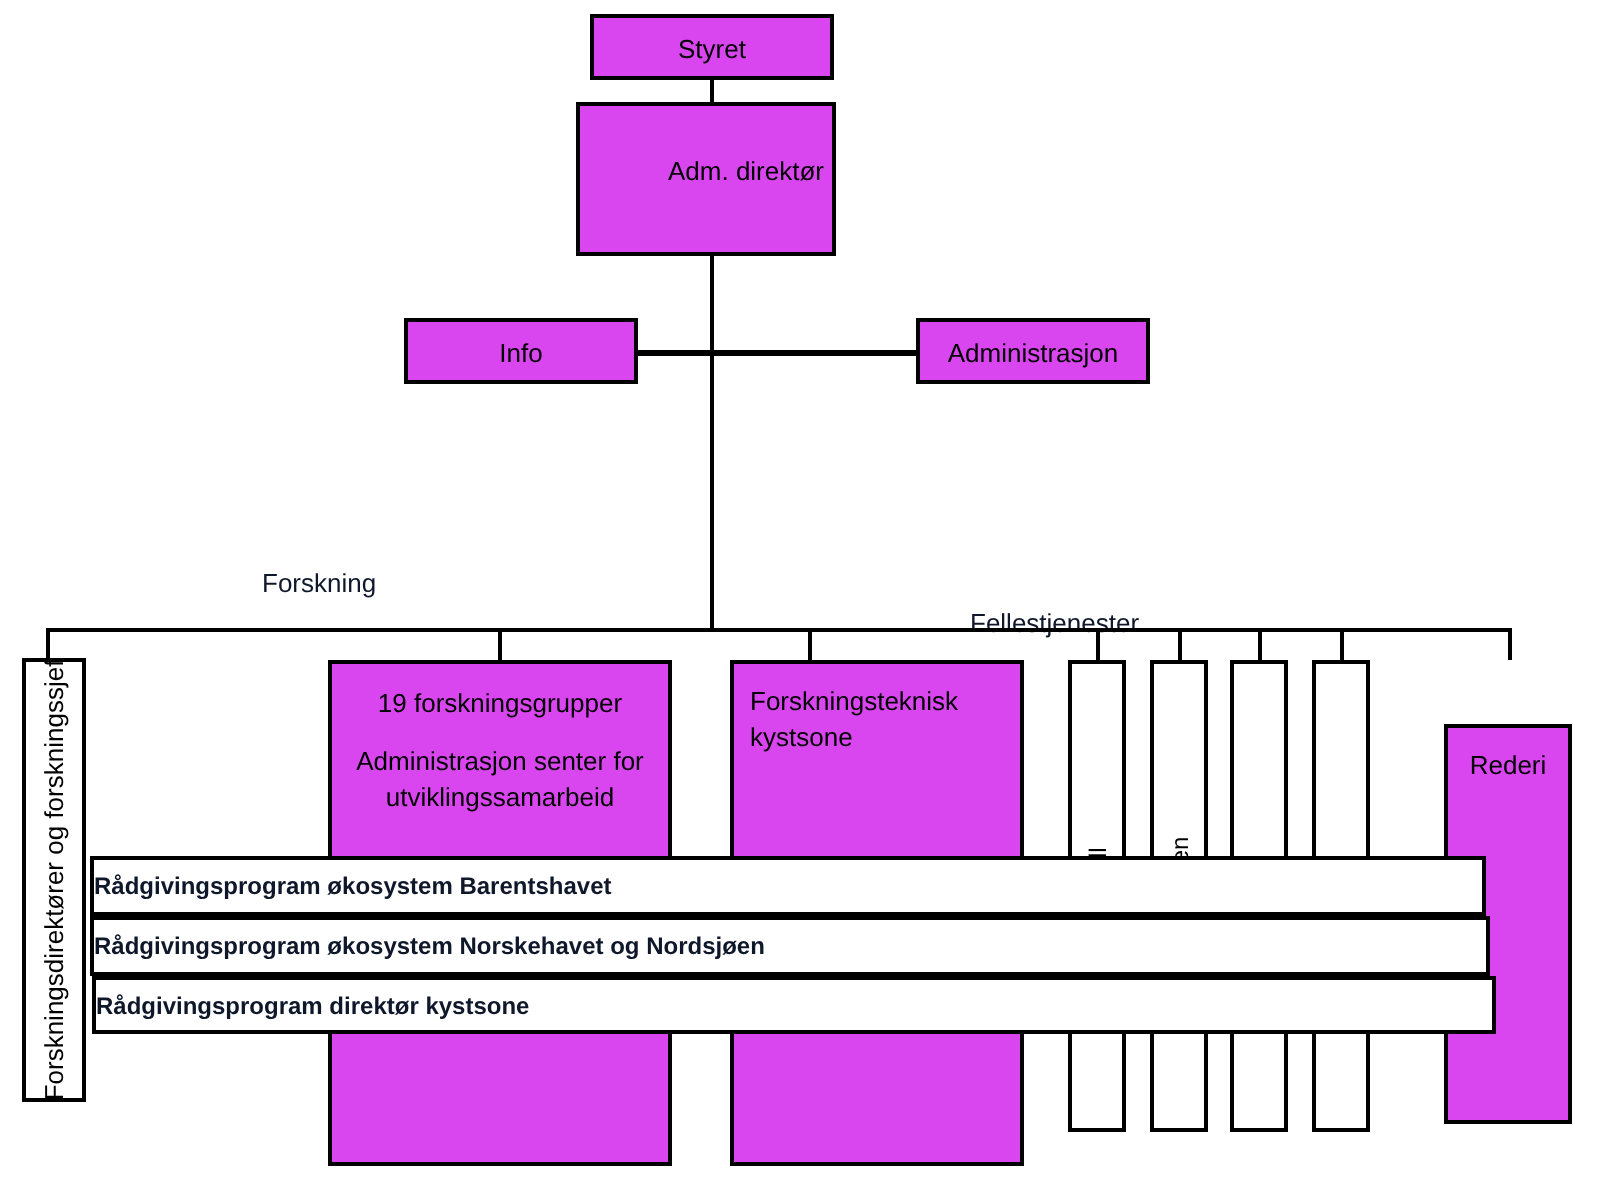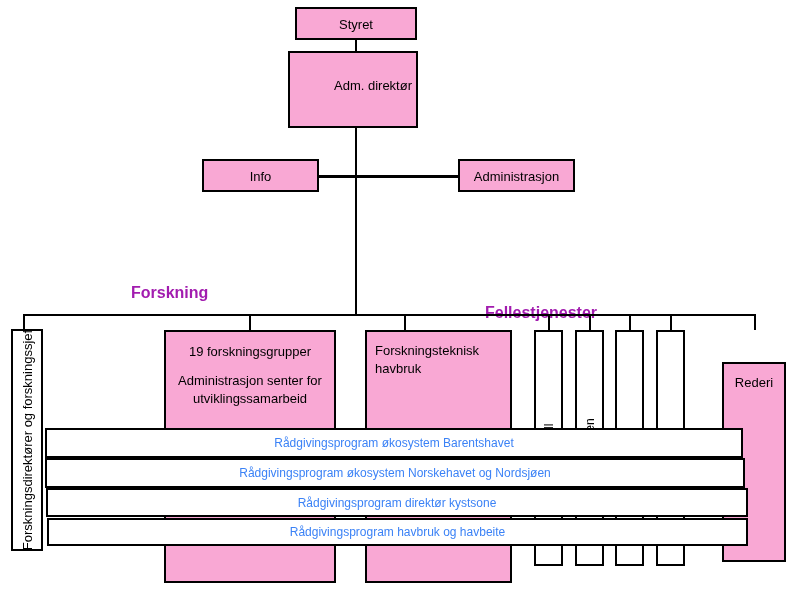--- a/index.html
+++ b/index.html
@@ -16,39 +16,38 @@
     position: relative;
     width: 800px;
     height: 594px;
     background: #ffffff;
     overflow: hidden;
   }
   .box {
     position: absolute;
     box-sizing: border-box;
     border: 2px solid #000000;
-    background: #f9a8d4;
+    background: #d946ef;
     text-align: center;
     font-size: 13px;
     line-height: 1.35;
     color: #000000;
   }
   .line {
     position: absolute;
     background: #000000;
   }
   .v { width: 2px; }
   .h { height: 2px; }
   .h-thick { height: 3px; }
   .label {
     position: absolute;
-    font-size: 16px;
-    color: #a21caf;
+    font-size: 13px;
+    color: #0f172a;
     white-space: nowrap;
-    font-weight: bold;
   }
   .center-txt {
     position: absolute;
     left: 0;
     right: 0;
     text-align: center;
   }
   .lefttop-txt {
     position: absolute;
     text-align: left;
@@ -74,25 +73,25 @@
   .rot-text.small {
     font-size: 12px;
   }
   
   .bar {
     position: absolute;
     box-sizing: border-box;
     border: 2px solid #000000;
     background: #ffffff;
     font-size: 12px;
-    color: #3b82f6;
+    color: #0f172a;
     display: flex;
     align-items: center;
-    justify-content: center;
     text-align: center;
+    font-weight: bold;
   }
 </style>
 </head>
 <body>
 
 <div id="chart">
 
   <div class="box" style="left:295px; top:7px; width:122px; height:33px;">
     <span class="center-txt" style="top:7px;">Styret</span>
   </div>
@@ -135,21 +134,21 @@
   </div>
 
   <div class="box" style="left:164px; top:330px; width:172px; height:253px;">
     <span class="center-txt" style="top:11px;">19 forskningsgrupper</span>
     <span class="center-txt" style="top:40px;">Administrasjon senter for</span>
     <span class="center-txt" style="top:58px;">utviklingssamarbeid</span>
   </div>
 
   <div class="box" style="left:365px; top:330px; width:147px; height:253px; text-align:left;">
     <span class="lefttop-txt" style="left:8px; top:10px;">Forskningsteknisk</span>
-    <span class="lefttop-txt" style="left:8px; top:28px;">havbruk</span>
+    <span class="lefttop-txt" style="left:8px; top:28px;">kystsone</span>
   </div>
 
   <div class="rot-wrap" style="left:534px; top:330px; width:29px; height:236px;">
     <span class="rot-text small">Austevoll</span>
   </div>
 
   <div class="rot-wrap" style="left:575px; top:330px; width:29px; height:236px;">
     <span class="rot-text small">Flødevigen</span>
   </div>
 
@@ -170,17 +169,14 @@
   </div>
 
   <div class="bar" style="left:45px; top:458px; width:700px; height:30px;">
     <span>Rådgivingsprogram økosystem Norskehavet og Nordsjøen</span>
   </div>
 
   <div class="bar" style="left:46px; top:488px; width:702px; height:29px;">
     <span>Rådgivingsprogram direktør kystsone</span>
   </div>
 
-  <div class="bar" style="left:47px; top:518px; width:701px; height:28px;">
-    <span>Rådgivingsprogram havbruk og havbeite</span>
-  </div>
 
 </div>
 
 </body></html>

